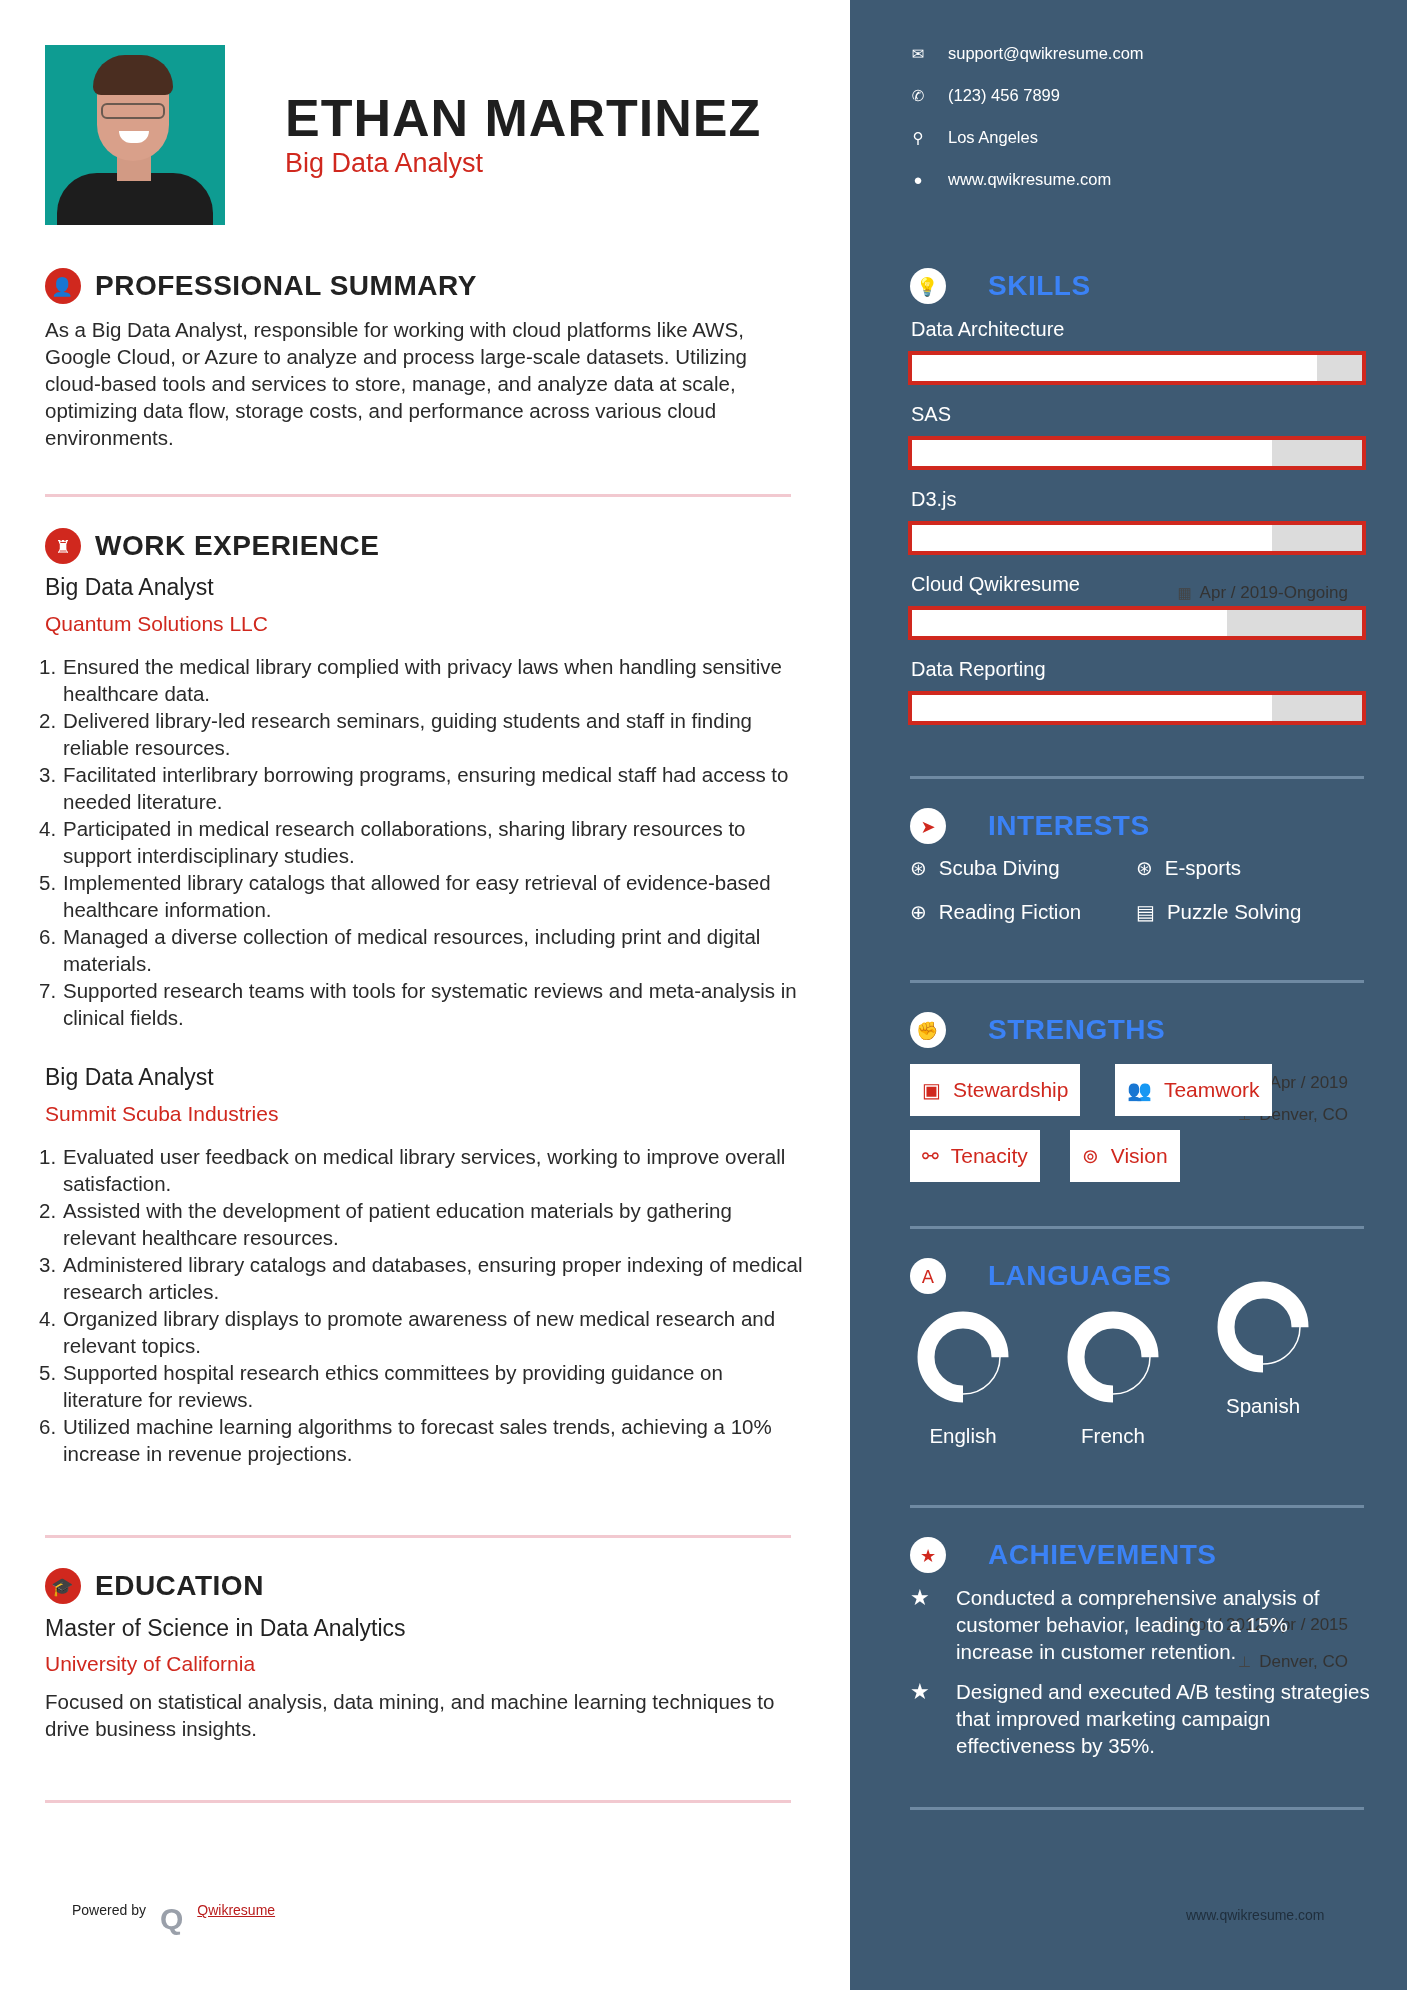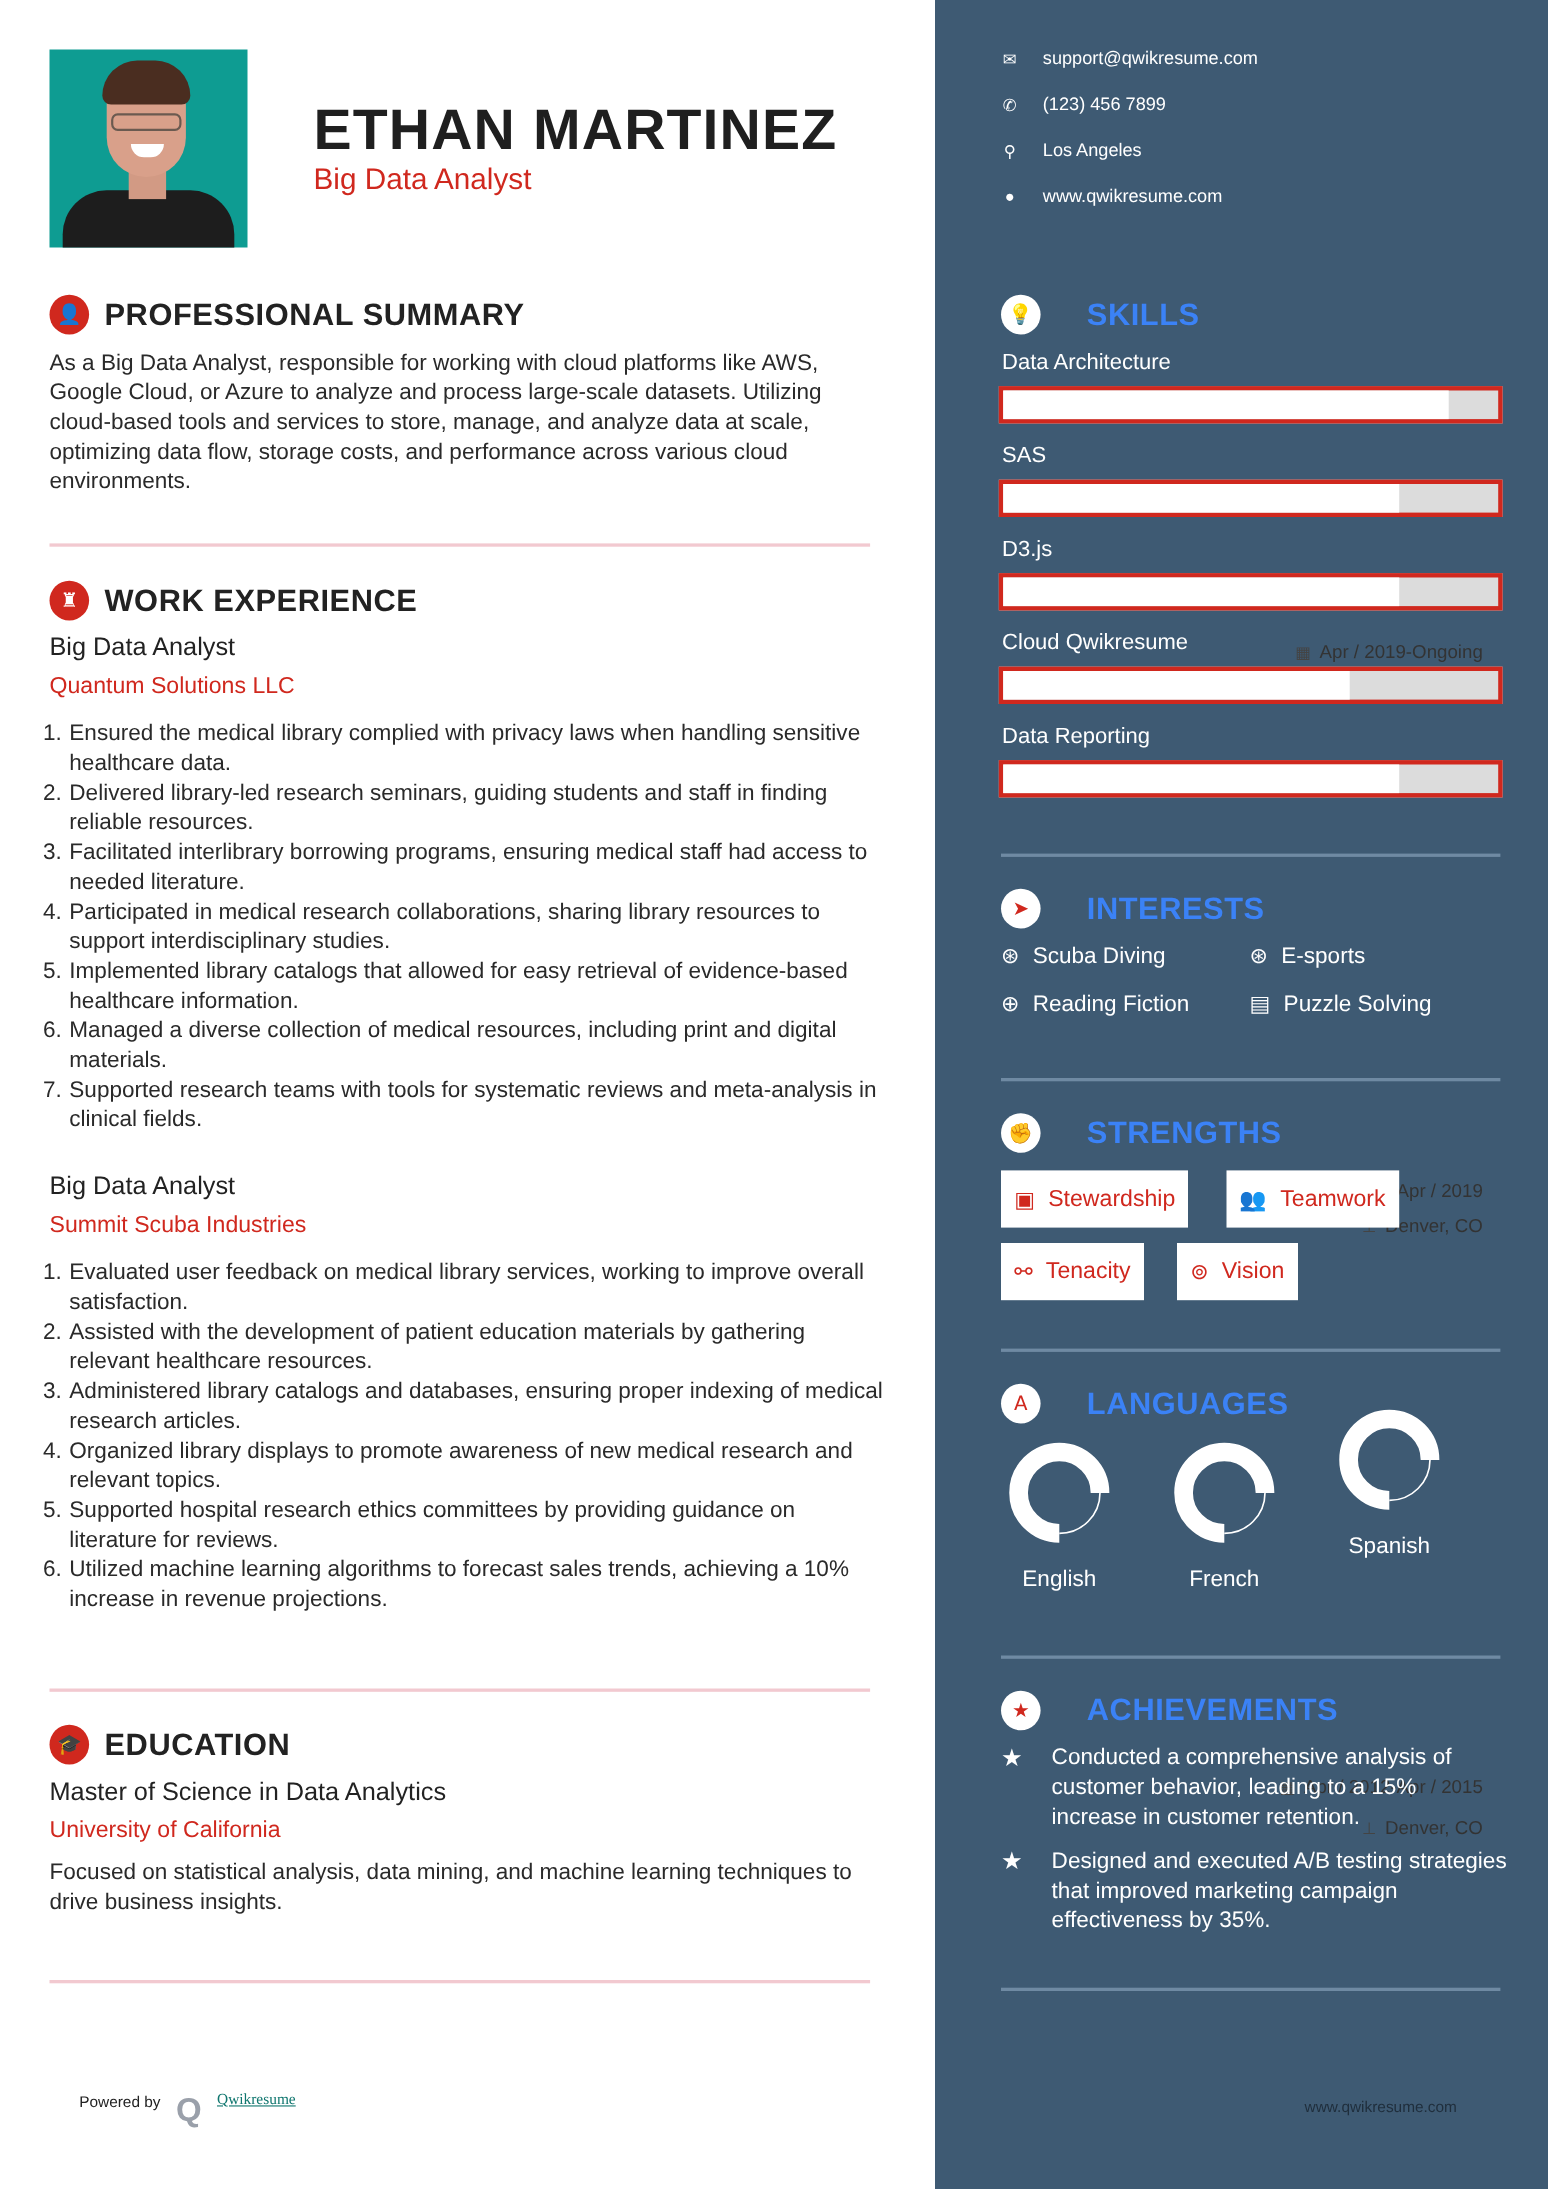--- a/index.html
+++ b/index.html
@@ -60,21 +60,21 @@
 
   .lang { position: absolute; width: 100px; text-align: center; }
   .lang svg { display: block; margin: 0 auto; }
   .lang-label { margin-top: 20px; font-size: 20.5px; color: #fff; font-family: "Liberation Sans", sans-serif; }
 
   .ach { position: absolute; left: 910px; width: 460px; display: flex; gap: 12px; font-size: 20.5px; line-height: 27px; color: #fff; font-family: "Liberation Sans", sans-serif; }
   .ach .ic { font-size: 22px; width: 34px; flex: none; }
 
   .footer-left { position: absolute; left: 60px; top: 1902px; display: flex; align-items: flex-start; gap: 14px; font-size: 14px; color: #222; font-family: "Liberation Sans", sans-serif; margin-left: 12px; }
   .footer-left .q { font-size: 30px; color: #9aa0aa; font-weight: bold; }
-  .footer-left a { color: #0f766e; text-decoration: underline; font-family: Liberation Serif, serif; }
+  .footer-left a { color: #b91c1c; text-decoration: underline; }
   .footer-right { position: absolute; left: 1186px; top: 1907px; font-size: 14px; color: #1f2e3c; font-family: "Liberation Sans", sans-serif; }
 </style>
 </head>
 <body>
 
 <div class="left"></div>
 <div class="right"></div>
 
 <div class="photo">
   <div class="body"></div>

